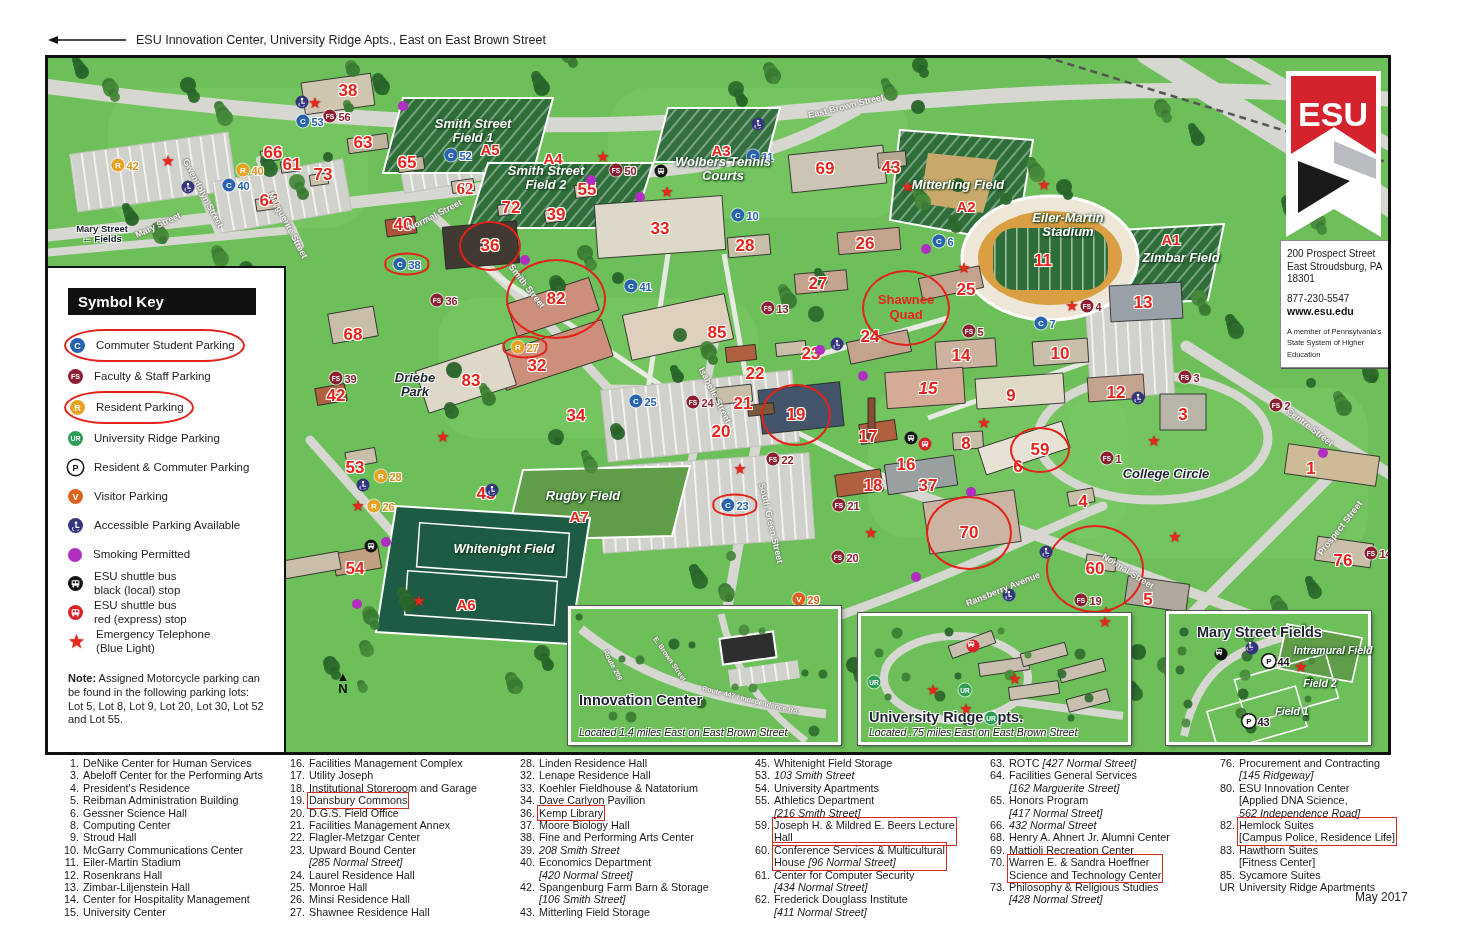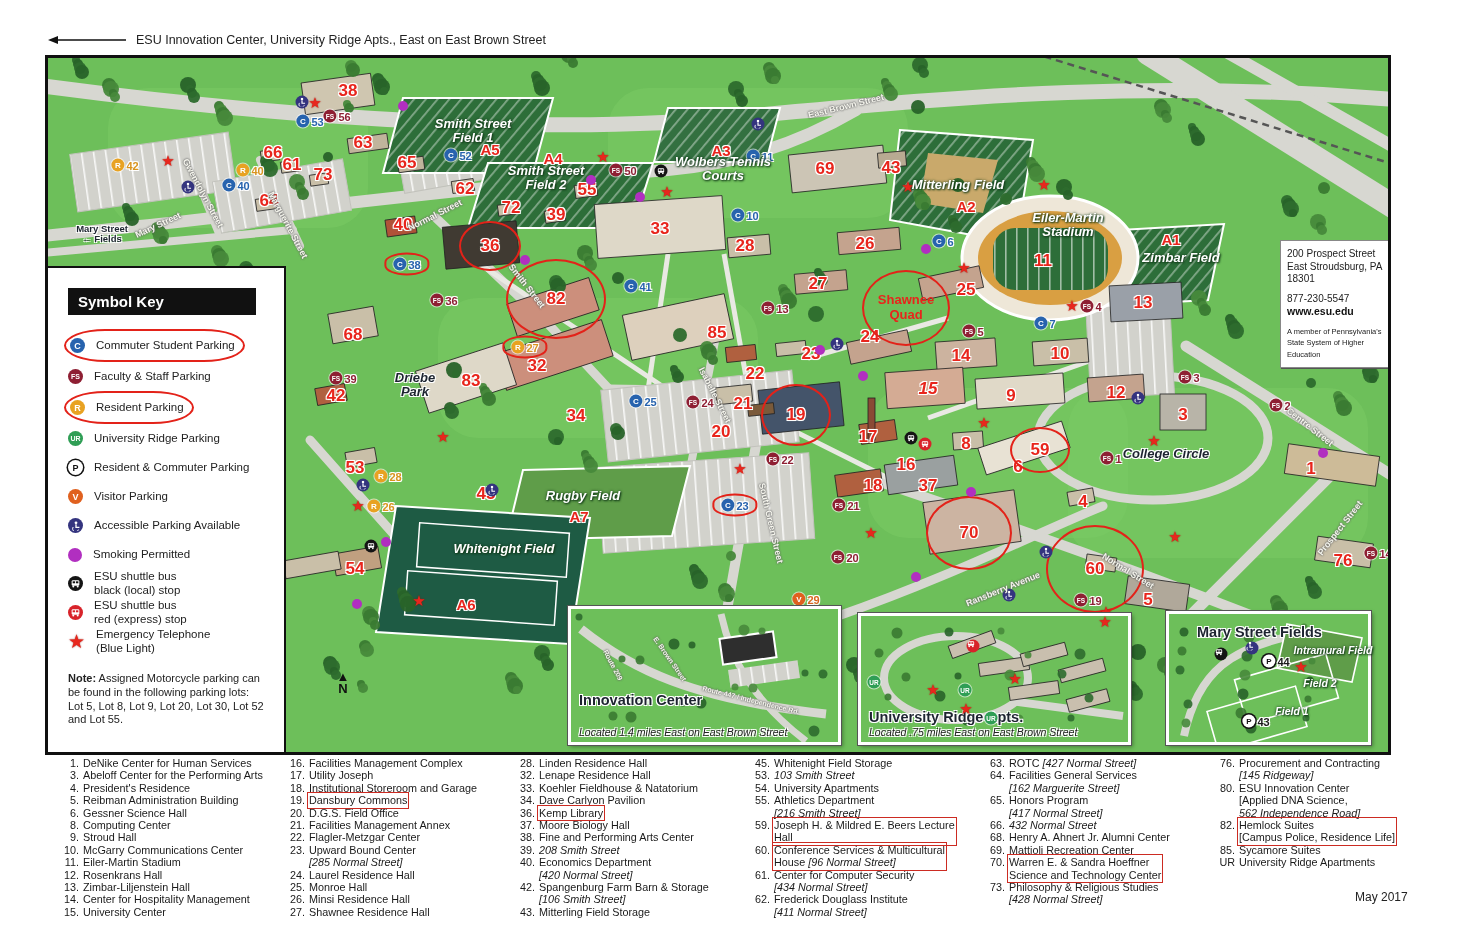--- a/index.html
+++ b/index.html
@@ -430,21 +430,21 @@
       <circle cx="877" cy="148" r="4" fill="#3a7a31" opacity="0.95"></circle>
       <circle cx="910" cy="127" r="7" fill="#286329" opacity="0.95"></circle>
     </svg>
   <div id="mlayer" class="lyr">
       <div class="mapnum" style="left: 300px; top: 33px; position: absolute;">38</div>
       <div class="mapnum" style="left: 315px; top: 85px; position: absolute;">63</div>
       <div class="mapnum" style="left: 359px; top: 105px; position: absolute;">65</div>
       <div class="mapnum" style="left: 225px; top: 95px; position: absolute;">66</div>
       <div class="mapnum" style="left: 244px; top: 107px; position: absolute;">61</div>
       <div class="mapnum" style="left: 275px; top: 117px; position: absolute;">73</div>
-      <div class="mapnum" style="left: 417px; top: 131px; position: absolute;">62</div>
+      <div class="mapnum" style="left: 417px; top: 131px; position: absolute; font-family: Liberation Serif, serif;">62</div>
       <div class="mapnum" style="left: 221px; top: 143px; position: absolute;">64</div>
       <div class="mapnum" style="left: 355px; top: 167px; position: absolute;">40</div>
       <div class="mapnum" style="left: 463px; top: 150px; position: absolute;">72</div>
       <div class="mapnum" style="left: 508px; top: 157px; position: absolute;">39</div>
       <div class="mapnum" style="left: 539px; top: 132px; position: absolute;">55</div>
       <div class="mapnum" style="left: 777px; top: 111px; position: absolute;">69</div>
       <div class="mapnum" style="left: 612px; top: 171px; position: absolute;">33</div>
       <div class="mapnum" style="left: 697px; top: 188px; position: absolute;">28</div>
       <div class="mapnum" style="left: 817px; top: 186px; position: absolute;">26</div>
       <div class="mapnum" style="left: 770px; top: 226px; position: absolute;">27</div>
@@ -775,21 +775,21 @@
       <div class="stlbl" style="left: 155px; top: 135px; position: absolute; transform: translate(-50%, -50%) rotate(62deg);">Gwendolyn Street</div>
       <div class="stlbl" style="left: 240px; top: 167px; position: absolute; transform: translate(-50%, -50%) rotate(62deg);">Marguerite Street</div>
       <div class="stlbl" style="left: 723px; top: 465px; position: absolute; transform: translate(-50%, -50%) rotate(77deg);">South Green Street</div>
       <div class="stlbl" style="left: 667px; top: 337px; position: absolute; transform: translate(-50%, -50%) rotate(63deg);">Isabelle Street</div>
       <div class="stlbl" style="left: 1262px; top: 369px; position: absolute; transform: translate(-50%, -50%) rotate(38deg);">Centre Street</div>
       <div class="stlbl" style="left: 1292px; top: 470px; position: absolute; transform: translate(-50%, -50%) rotate(-52deg);">Prospect Street</div>
       <div class="stlbl" style="left: 955px; top: 531px; position: absolute; transform: translate(-50%, -50%) rotate(-22deg);">Ransberry Avenue</div>
       <div class="stlbl" style="left: 1080px; top: 513px; position: absolute; transform: translate(-50%, -50%) rotate(32deg);">Normal Street</div>
       <div class="area" style="left: 367px; top: 327px; position: absolute;">Driebe
 Park</div>
-      <div class="area" style="left: 1118px; top: 396px; position: absolute;">College Circle</div>
+      <div class="area" style="left: 1118px; top: 416px; position: absolute;">College Circle</div>
       <div class="area" style="left: 54px; top: 176px; position: absolute; font-size: 9.5px; font-style: normal;">Mary Street
 ← Fields</div>
       <div class="fieldl" style="left: 425px; top: 73px; position: absolute;">Smith Street
 Field 1</div>
       <div class="fieldl" style="left: 498px; top: 120px; position: absolute;">Smith Street
 Field 2</div>
       <div class="fieldl" style="left: 675px; top: 65px; position: absolute; margin-top: 46px;">Wolbers Tennis
 Courts</div>
       <div class="fieldl" style="left: 910px; top: 127px; position: absolute;">Mitterling Field</div>
       <div class="fieldl" style="left: 1020px; top: 167px; position: absolute;">Eiler-Martin
@@ -871,20 +871,30 @@
         </div>
         <div class="krow">
           <div class="star">★</div>
           <div class="klbl">Emergency Telephone
 (Blue Light)</div>
         </div>
       </div>
     <div id="key-note"><b>Note:</b><span> Assigned Motorcycle parking can be found in the following parking lots: Lot 5, Lot 8, Lot 9, Lot 20, Lot 30, Lot 52 and Lot 55.</span></div>
   </div>
 
+  <div id="logo">
+    <svg width="95" height="172" viewBox="0 0 95 172">
+      <polygon points="0,0 95,0 95,166 48,138 0,166" fill="#ffffff"></polygon>
+      <rect x="5" y="5" width="85" height="78" fill="#d5232d"></rect>
+      <polygon points="5,83 48,56 90,83 90,95 5,95" fill="#ffffff"></polygon>
+      <polygon points="48,70 90,88 90,108 48,92" fill="#b9bcc0"></polygon>
+      <polygon points="12,90 64,110 12,142" fill="#1a1a1a"></polygon>
+      <text x="47" y="55" text-anchor="middle" font-family="Liberation Sans, sans-serif" font-weight="bold" font-size="34" fill="#ffffff">ESU</text>
+    </svg>
+  </div>
   <div id="addr">
     <div class="l">200 Prospect Street</div>
     <div class="l">East Stroudsburg, PA</div>
     <div class="l">18301</div>
     <div class="l ph">877-230-5547</div>
     <div class="l web">www.esu.edu</div>
     <div class="aff">
       <div>A member of Pennsylvania's</div>
       <div>State System of Higher Education</div>
     </div>
@@ -1380,20 +1390,27 @@
         </div>
       </div>
       <div class="dent boxed">
         <div class="dn">82.</div>
         <div class="dtxt">
           <div><span>Hemlock Suites</span></div>
           <div><span>[Campus Police, Residence Life]</span></div>
         </div>
       </div>
       <div class="dent">
+        <div class="dn">83.</div>
+        <div class="dtxt">
+          <div><span>Hawthorn Suites</span></div>
+          <div><span>[Fitness Center]</span></div>
+        </div>
+      </div>
+      <div class="dent">
         <div class="dn">85.</div>
         <div class="dtxt">
           <div><span>Sycamore Suites</span></div>
         </div>
       </div>
       <div class="dent">
         <div class="dn">UR</div>
         <div class="dtxt">
           <div><span>University Ridge Apartments</span></div>
         </div>

